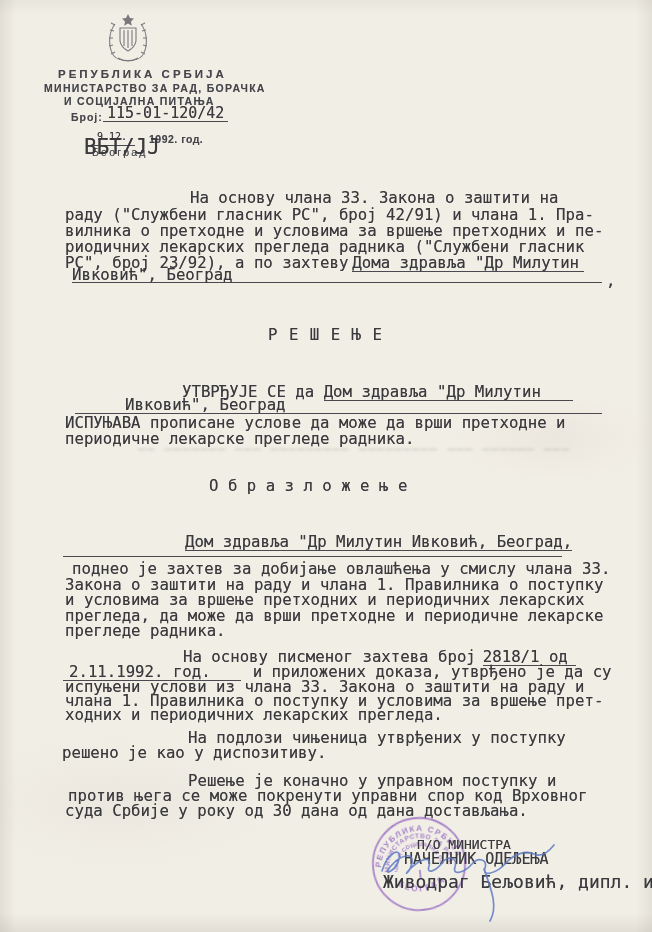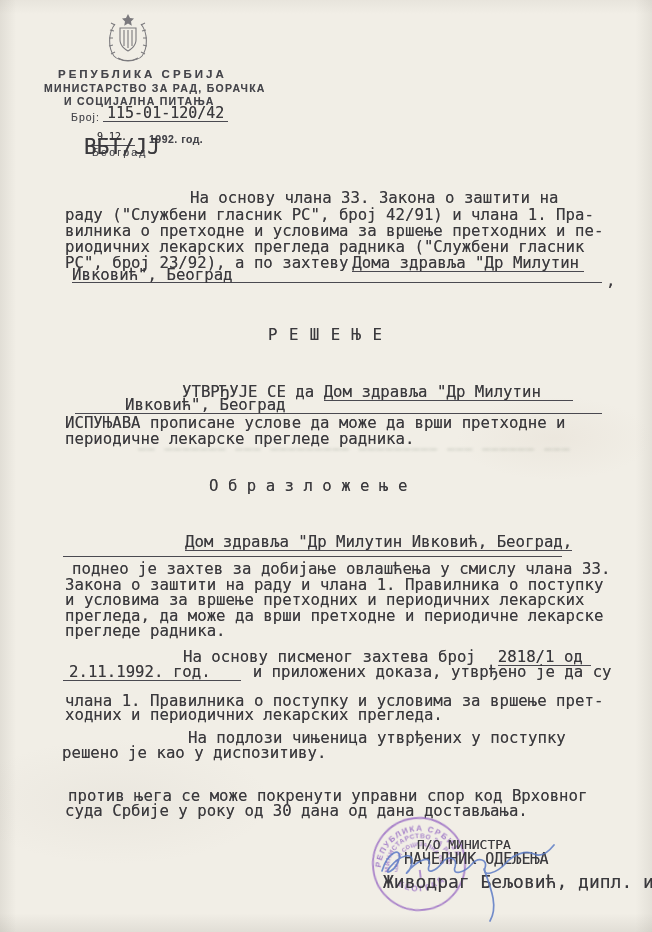--- a/index.html
+++ b/index.html
@@ -53,21 +53,21 @@
       <path d="M20,19 v16 M24,19 v18 M28,19 v16"></path>
       <path d="M14,47 q10,6 20,0"></path>
     </g>
     <path d="M24,3 l2,4 4,.5 -3,3 .8,4.2 -3.8,-2.1 -3.8,2.1 .8,-4.2 -3,-3 4,-.5 z" fill="#5e5d63" stroke="none"></path>
   </svg>
 
   <div class="lh lh1" style="left:58px;top:68px">РЕПУБЛИКА СРБИЈА</div>
   <div class="lh lh2" style="left:44px;top:82px">МИНИСТАРСТВО ЗА РАД, БОРАЧКА</div>
   <div class="lh lh2" style="left:64px;top:95px">И СОЦИЈАЛНА ПИТАЊА</div>
 
-  <div class="lh pr" style="left:71px;top:111px;font-weight:400">Број:</div>
+  <div class="lh pr" style="left:71px;top:111px;font-weight:700">Број:</div>
   <div class="t" style="left:103px;top:105px;font-size:15px"><span class="fill" style="padding:0 4px">115-01-120/42</span></div>
 
   <div class="t" style="left:92px;top:128px;font-size:10px"><span class="fill" style="padding:0 8px 0 5px">9.12.</span></div>
   <div class="lh pr" style="left:149px;top:133px;font-weight:700;letter-spacing:0.5px">1992. год.</div>
   <div class="lh pr" style="left:92px;top:146px;font-weight:400;letter-spacing:2.2px">Београд</div>
   <div class="t" style="left:84px;top:139px;font-size:21px">ВБТ/ЈЈ</div>
 
   <div class="t" style="left:190px;top:189px">На основу члана 33. Закона о заштити на</div>
   <div class="t" style="left:65px;top:206px">раду ("Службени гласник РС", број 42/91) и члана 1. Пра-</div>
   <div class="t" style="left:65px;top:222px">вилника о претходне и условима за вршење претходних и пе-</div>
@@ -89,28 +89,30 @@
 
   <div class="t" style="left:185px;top:533px"><span class="fill">Дом здравља "Др Милутин Ивковић, Београд,</span></div>
   <div class="rule" style="left:63px;top:556px;width:499px"></div>
 
   <div class="t" style="left:72px;top:560px">поднео је захтев за добијање овлашћења у смислу члана 33.</div>
   <div class="t" style="left:65px;top:576px">Закона о заштити на раду и члана 1. Правилника о поступку</div>
   <div class="t" style="left:65px;top:591px">и условима за вршење претходних и периодичних лекарских</div>
   <div class="t" style="left:65px;top:607px">прегледа, да може да врши претходне и периодичне лекарске</div>
   <div class="t" style="left:65px;top:622px">прегледе радника.</div>
 
-  <div class="t" style="left:183px;top:648px"><span>На основу писменог захтева број</span><span class="fill" style="margin-left:22px;padding-right:8px">2818/1 од</span></div>
+  <div class="t" style="left:183px;top:648px"><span>На основу писменог захтева број</span><span class="fill" style="margin-left:7px;padding-right:8px">2818/1 од</span></div>
   <div class="t" style="left:63px;top:663px"><span class="fill" style="padding:0 30px 0 6px">2.11.1992. год.</span><span style="margin-left:12px">и приложених доказа, утврђено је да су</span></div>
+  <div class="t" style="left:65px;top:678px">испуњени услови из члана 33. Закона о заштити на раду и</div>
   <div class="t" style="left:65px;top:692px">члана 1. Правилника о поступку и условима за вршење прет-</div>
   <div class="t" style="left:65px;top:706px">ходних и периодичних лекарских прегледа.</div>
 
   <div class="t" style="left:188px;top:729px">На подлози чињеница утврђених у поступку</div>
   <div class="t" style="left:62px;top:744px">решено је као у диспозитиву.</div>
 
+  <div class="t" style="left:188px;top:772px">Решење је коначно у управном поступку и</div>
   <div class="t" style="left:68px;top:787px">против њега се може покренути управни спор код Врховног</div>
   <div class="t" style="left:65px;top:802px">суда Србије у року од 30 дана од дана достављања.</div>
 
   <svg class="stampwrap" viewBox="0 0 102 102">
     <defs>
       <path id="arcOuter" d="M 12,57 A 39,39 0 1 1 90,57"></path>
       <path id="arcIn1" d="M 21,55 A 30,30 0 1 1 81,55"></path>
       <path id="arcIn2" d="M 30,54 A 21,21 0 1 1 72,54"></path>
       <path id="arcBot" d="M 17,54 A 36,36 0 0 0 85,54"></path>
     </defs>

